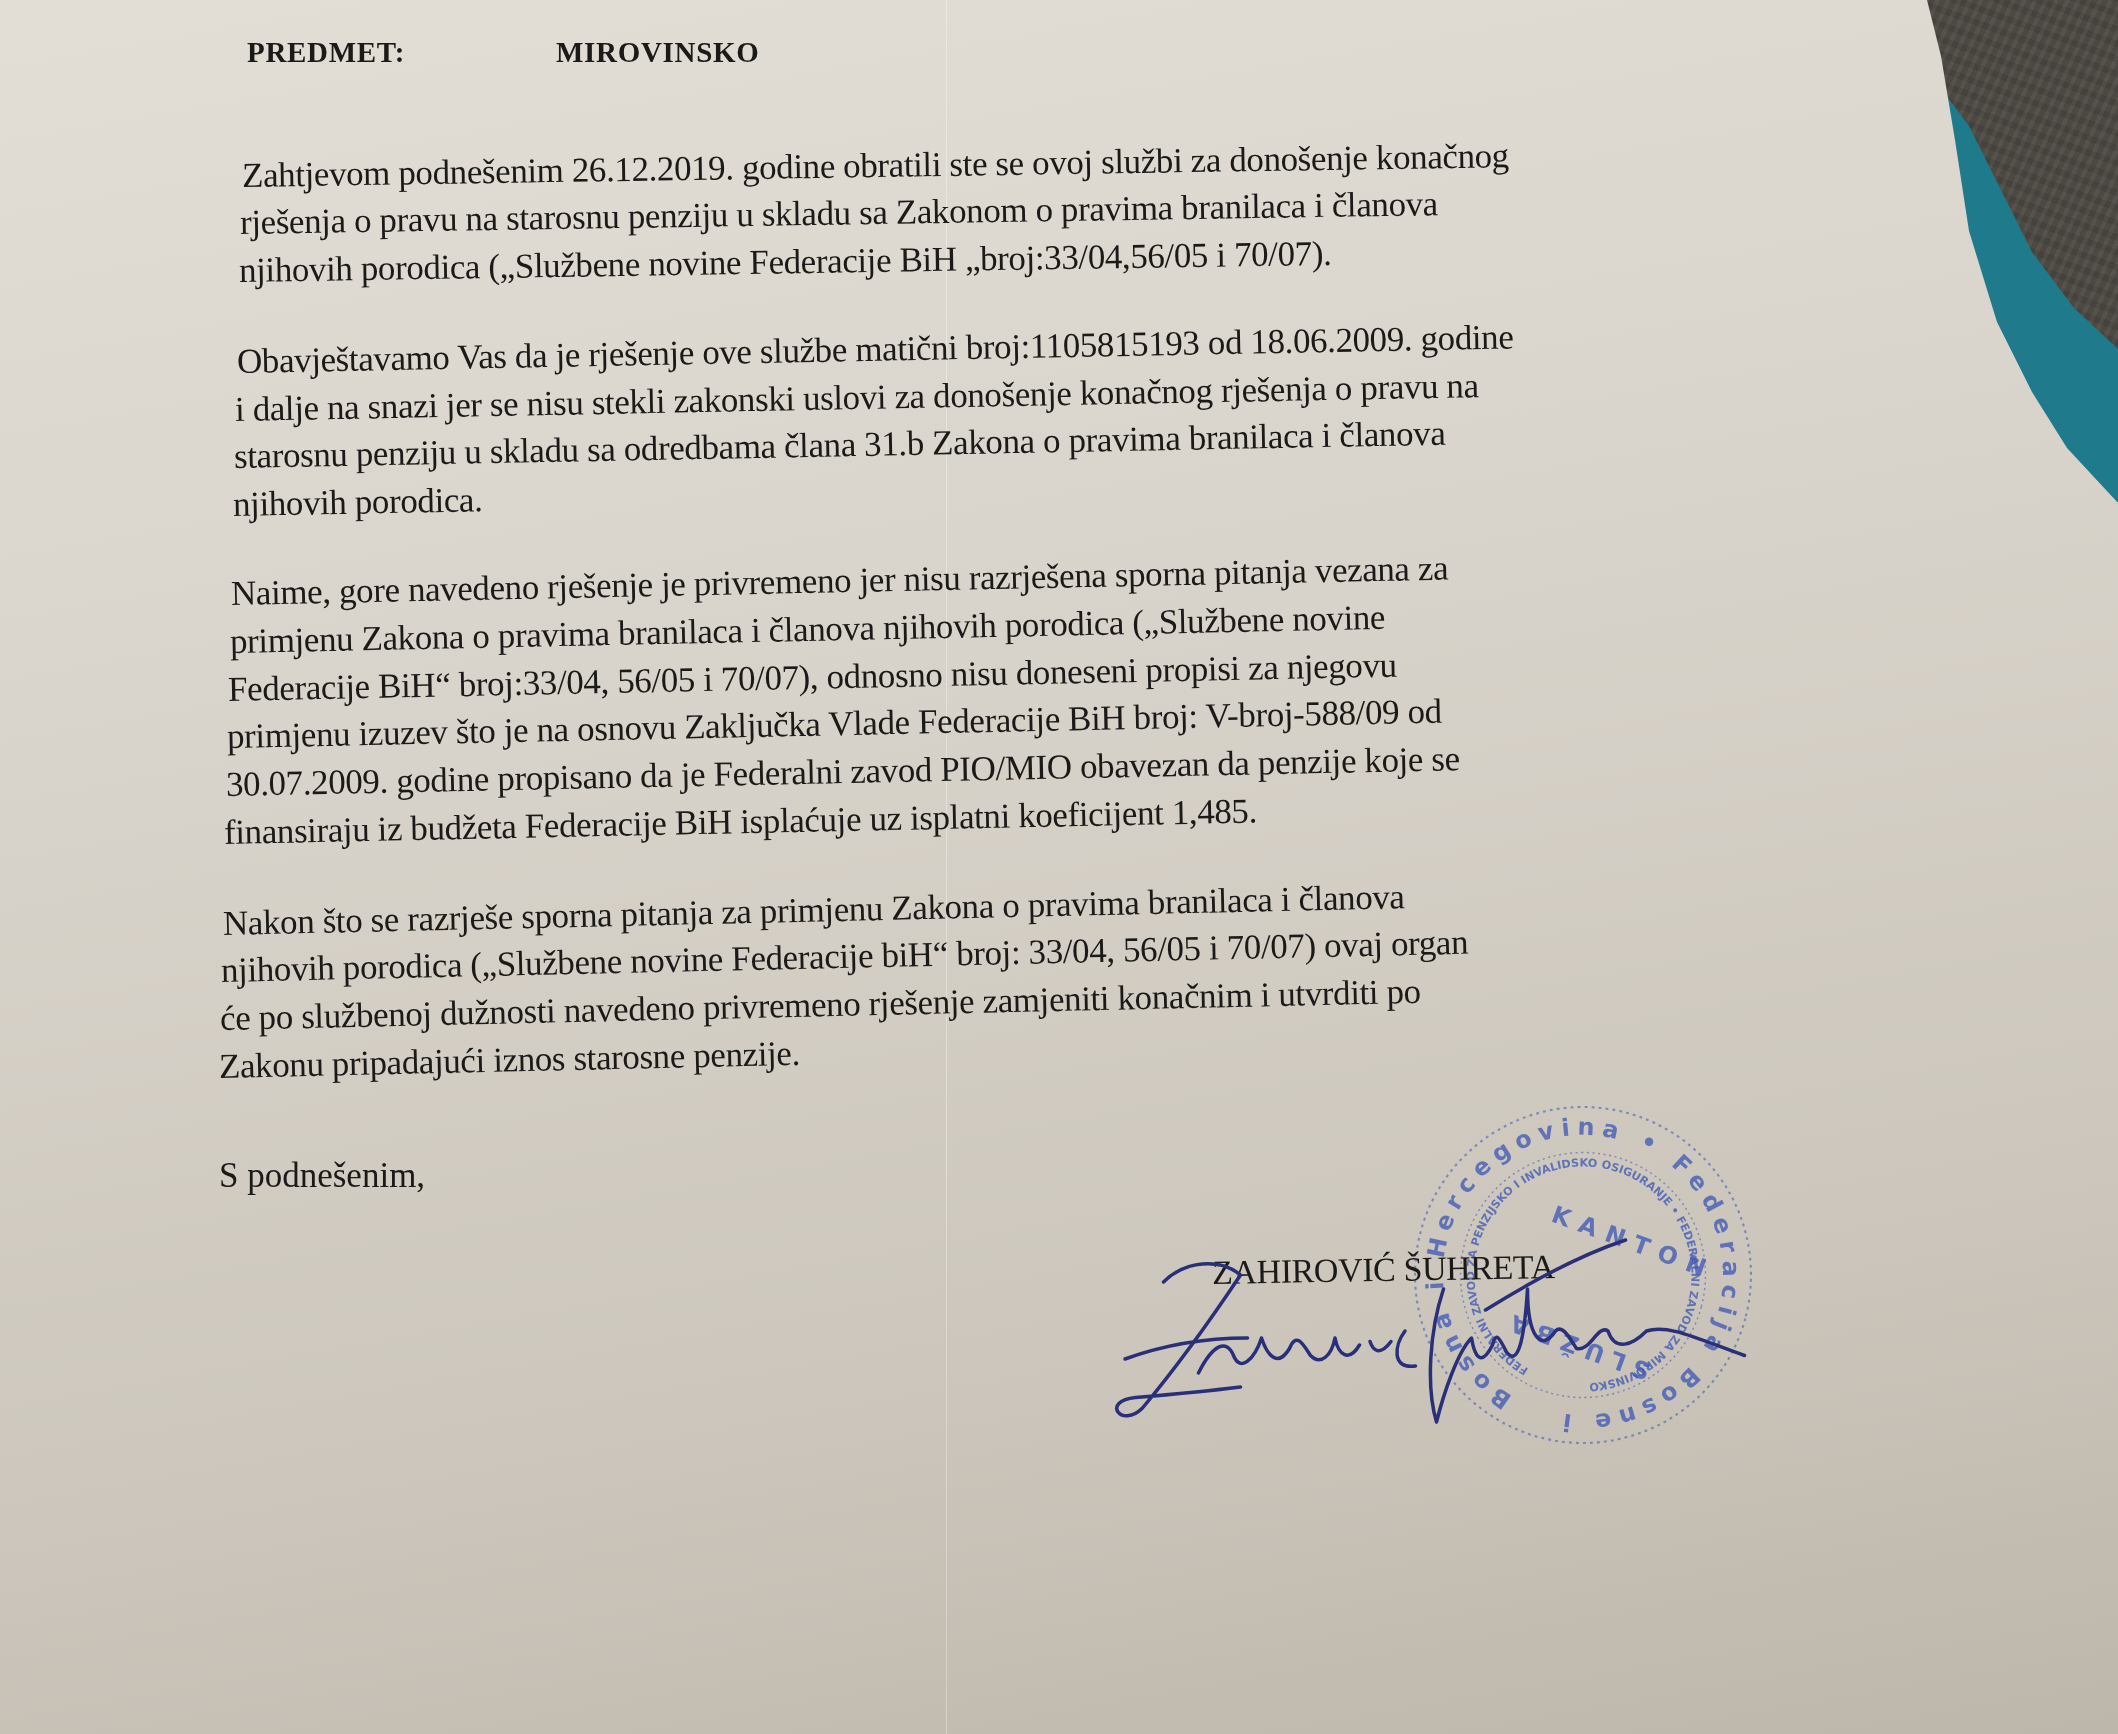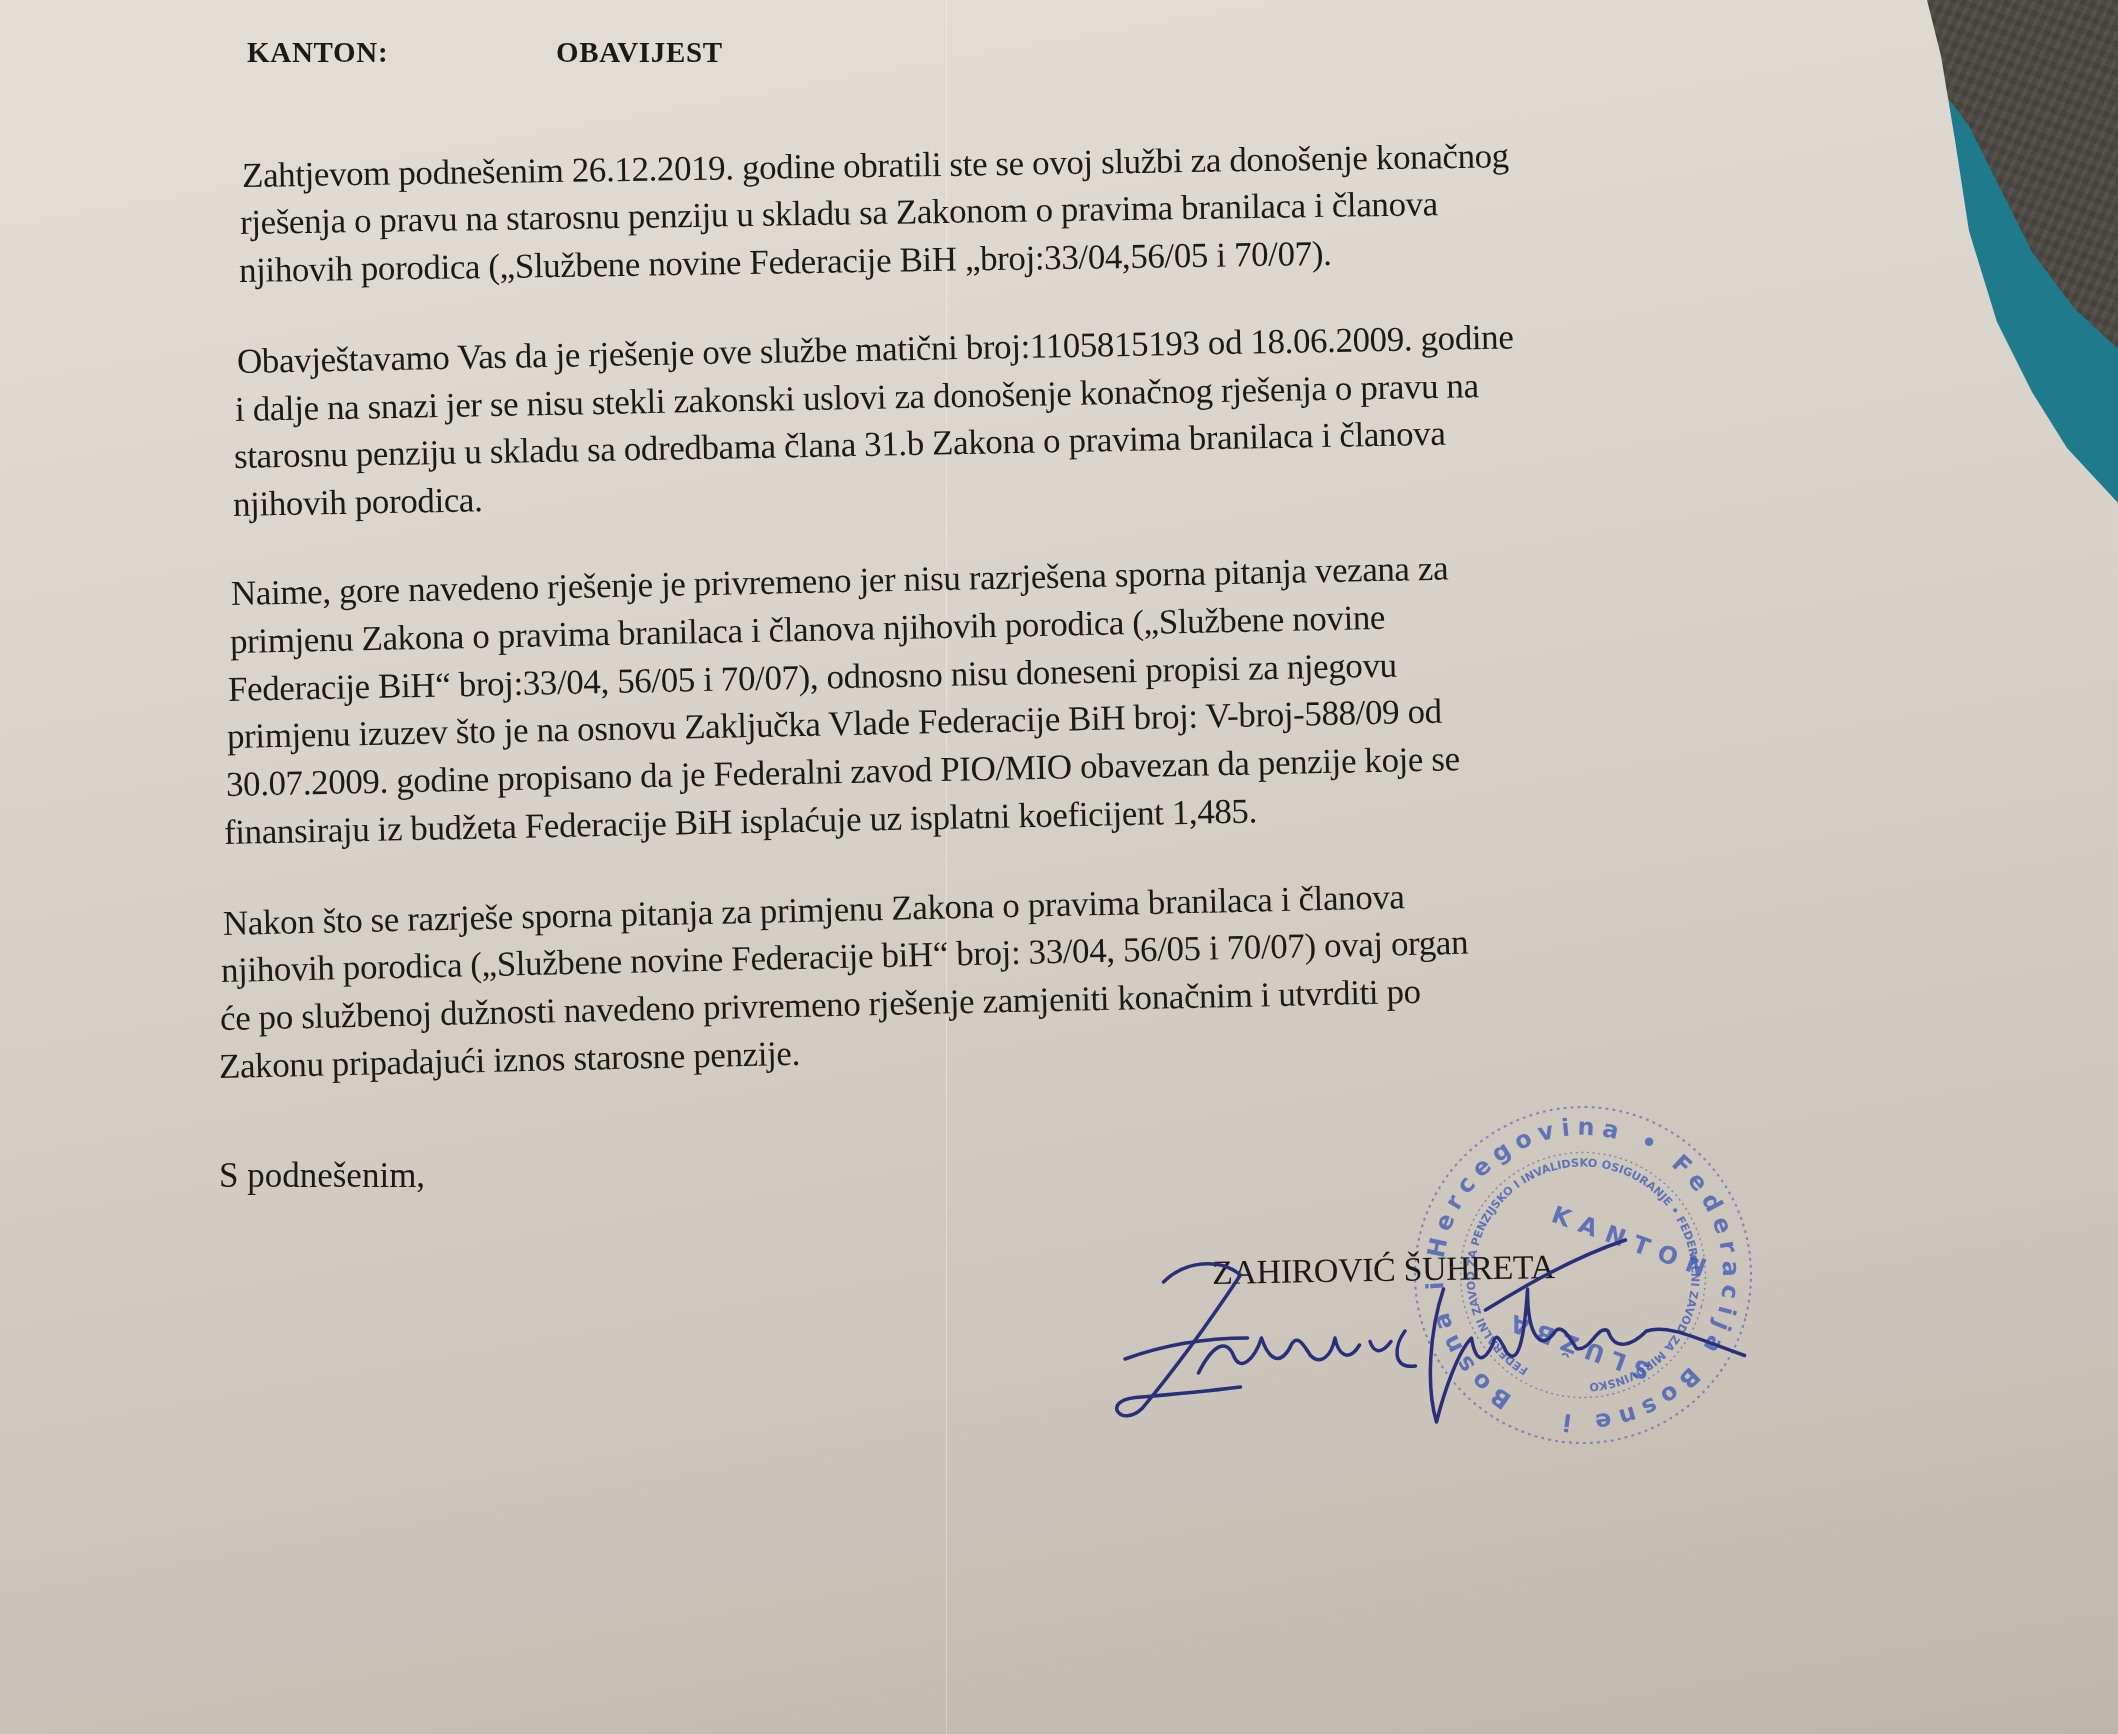--- a/index.html
+++ b/index.html
@@ -53,22 +53,22 @@
 </head>
 <body>
 
 <div class="bg-texture"></div>
 <div class="teal-edge"></div>
 <div class="paper"></div>
 <div class="fold"></div>
 
 <div class="doc">
   <div class="subject">
-    <span class="label">KANTON:</span>
-    <span>OBAVIJEST</span>
+    <span class="label">PREDMET:</span>
+    <span>MIROVINSKO</span>
   </div>
 
   <div class="line" style="left:242px; top:156px; transform:rotate(-0.9deg);">Zahtjevom podnešenim 26.12.2019. godine obratili ste se ovoj službi za donošenje konačnog</div>
   <div class="line" style="left:240px; top:203px; transform:rotate(-0.9deg);">rješenja o pravu na starosnu penziju u skladu sa Zakonom o pravima branilaca i članova</div>
   <div class="line" style="left:239px; top:251px; transform:rotate(-0.9deg);">njihovih porodica („Službene novine Federacije BiH „broj:33/04,56/05 i 70/07).</div>
 
   <div class="line" style="left:237px; top:342px; transform:rotate(-1.1deg);">Obavještavamo Vas da je rješenje ove službe matični broj:1105815193 od 18.06.2009. godine</div>
   <div class="line" style="left:235px; top:390px; transform:rotate(-1.1deg);">i dalje na snazi jer se nisu stekli zakonski uslovi za donošenje konačnog rješenja o pravu na</div>
   <div class="line" style="left:234px; top:437px; transform:rotate(-1.1deg);">starosnu penziju u skladu sa odredbama člana 31.b Zakona o pravima branilaca i članova</div>
   <div class="line" style="left:233px; top:485px; transform:rotate(-1.1deg);">njihovih porodica.</div>

